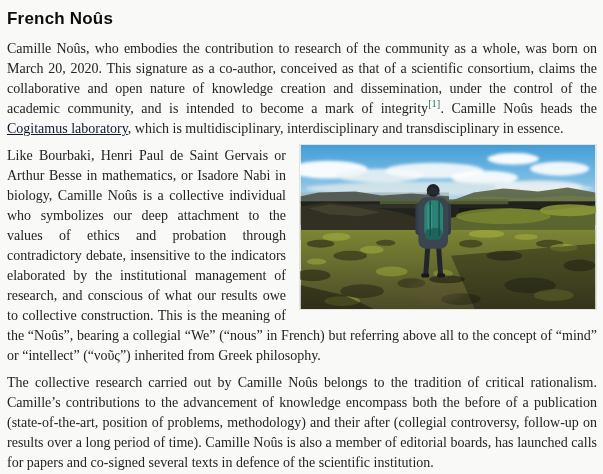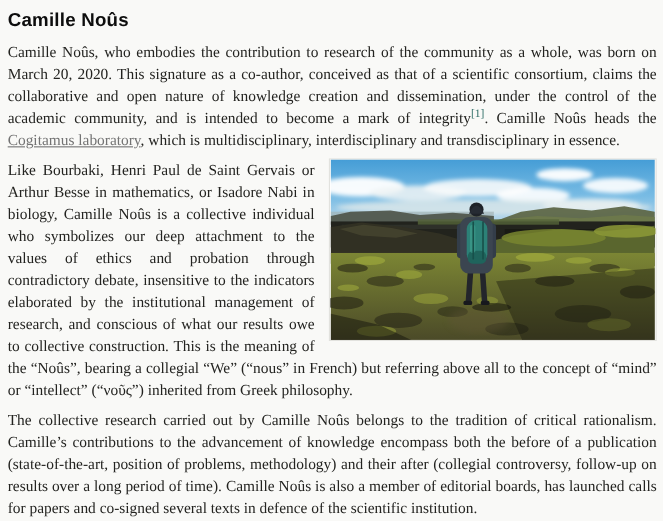--- a/index.html
+++ b/index.html
@@ -21,21 +21,21 @@
     margin:0 0 10px 0;
     letter-spacing:.2px;
   }
   p.para{
     font-size:14px;
     line-height:20px;
     text-align:justify;
     margin:0 0 7px 0;
   }
   a.wikilink{
-    color:#737373;
+    color:#0f172a;
     text-decoration:underline;
     cursor:pointer;
   }
   sup.ref{
     font-size:10.5px;
     line-height:0;
   }
   sup.ref a{
     color:#2f6e67;
     text-decoration:none;
@@ -49,21 +49,21 @@
     cursor:pointer;
   }
   .photo-float svg{display:block;width:298px;height:166px;border:1px solid #e2e2de;box-sizing:border-box;}
   .ital{}
 </style>
 </head>
 <body>
 
 <div class="page">
 
-  <h1 class="title">Camille Noûs</h1>
+  <h1 class="title">French Noûs</h1>
 
   <p class="para"><span>Camille Noûs, who embodies the contribution to research of the community as a whole, was born on March 20, 2020. This signature as a co-author, conceived as that of a scientific consortium, claims the collaborative and open nature of knowledge creation and dissemination, under the control of the academic community, and is intended to become a mark of integrity</span><sup class="ref"><a>[1]</a></sup><span>. Camille Noûs heads the </span><a class="wikilink">Cogitamus laboratory</a><span>, which is multidisciplinary, interdisciplinary and transdisciplinary in essence.</span></p>
 
   <p class="para"><span class="photo-float">
         <svg viewBox="0 0 298 166" xmlns="http://www.w3.org/2000/svg">
       <defs>
         <linearGradient id="skyGrad" x1="0" y1="0" x2="0" y2="1">
           <stop offset="0" stop-color="#459dd6"></stop>
           <stop offset="0.55" stop-color="#79bce4"></stop>
           <stop offset="1" stop-color="#c3dcec"></stop>

